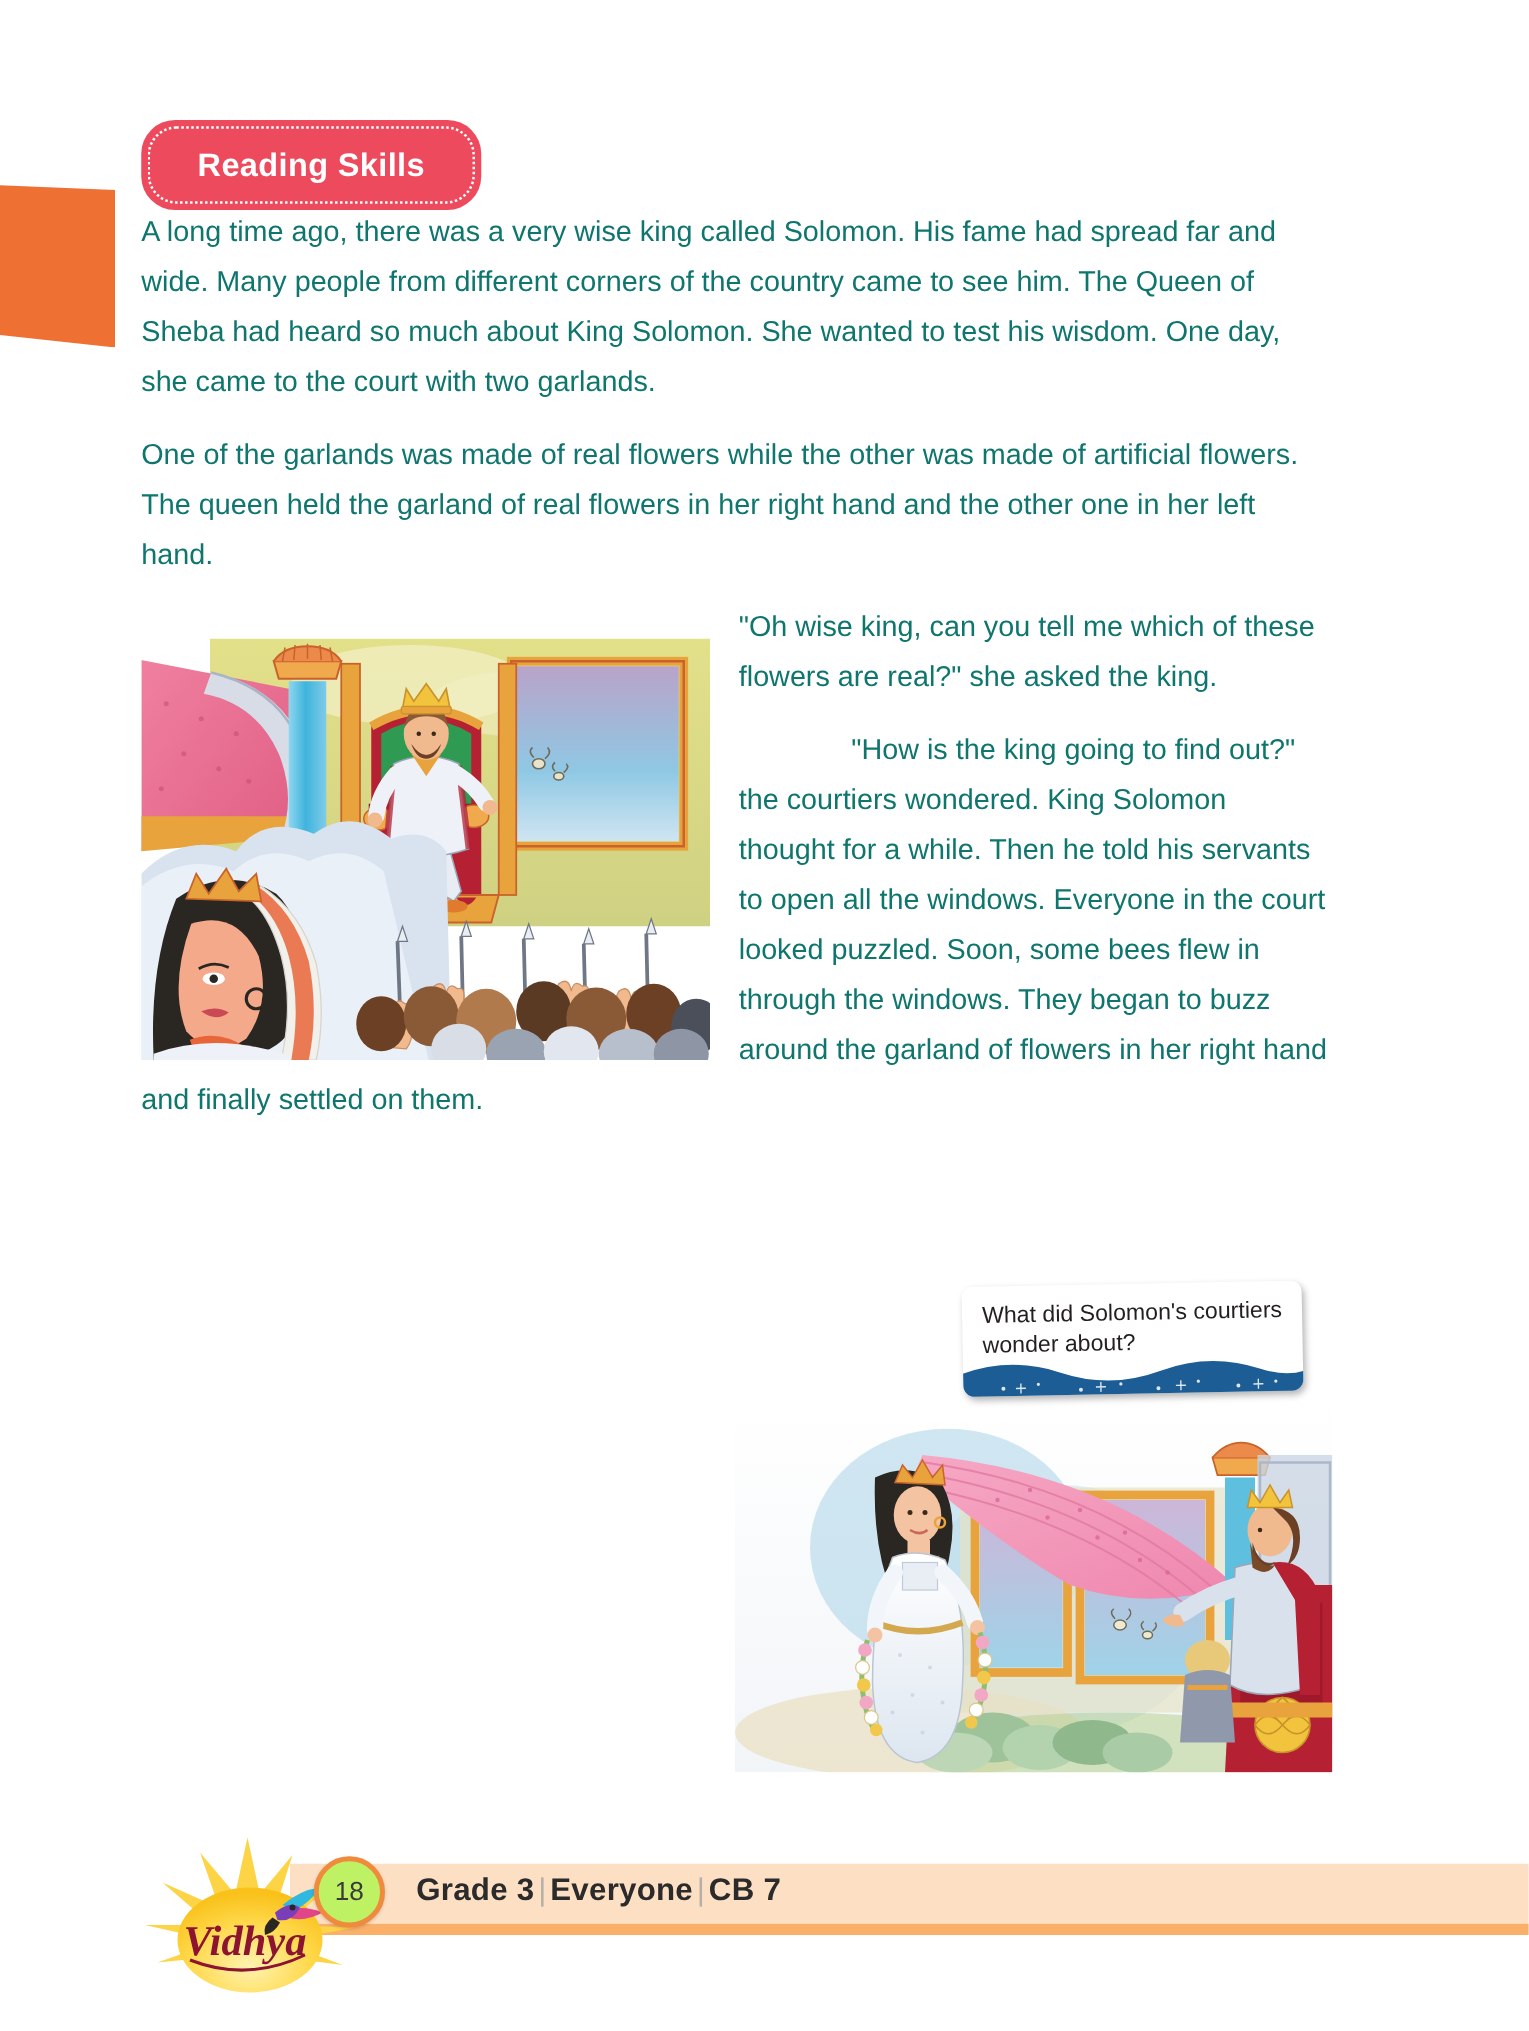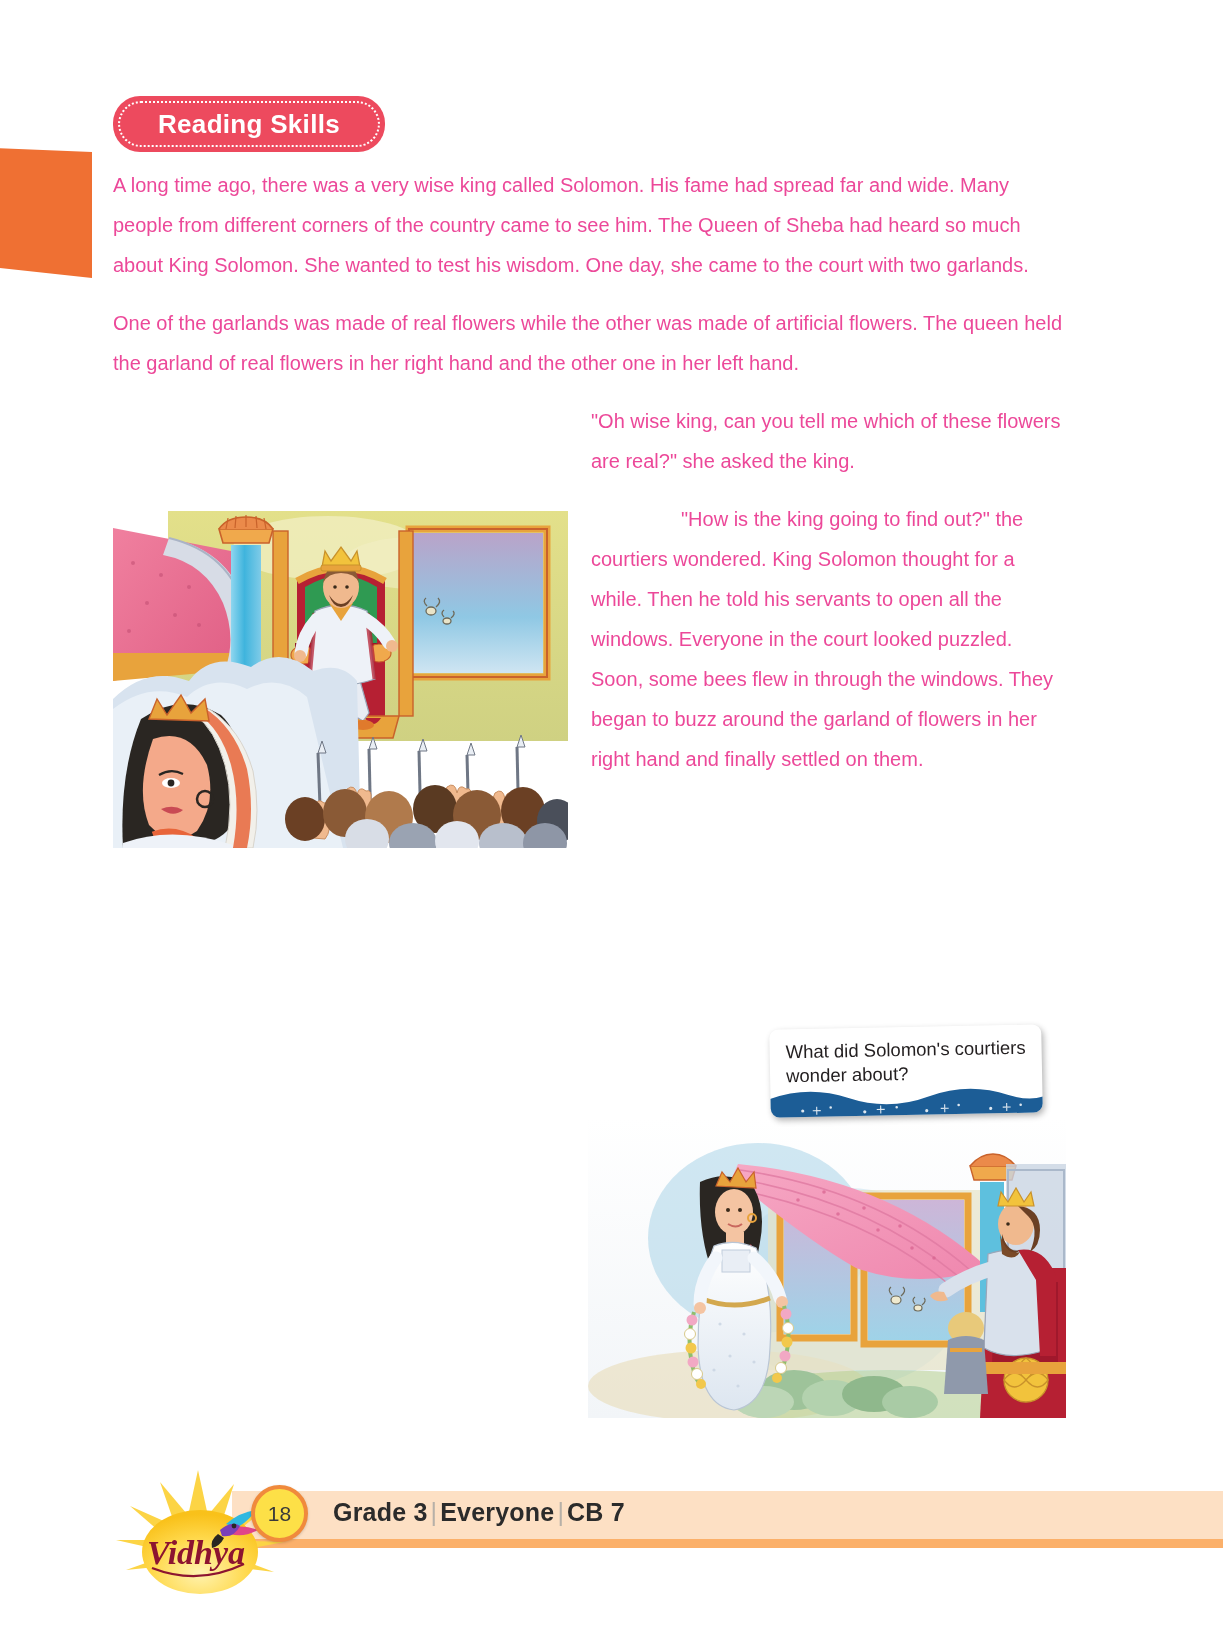--- a/index.html
+++ b/index.html
@@ -31,21 +31,21 @@
     width: 1223px;
     height: 1625px;
   }
 
   
   .skill-badge {
     position: absolute;
     left: 113px;
     top: 96px;
     width: 272px;
-    height: 56px;
+    height: 72px;
     background: #ed4a5e;
     border-radius: 27px;
     display: flex;
     align-items: center;
     justify-content: center;
   }
   .skill-badge::after {
     content: "";
     position: absolute;
     left: 5px; top: 5px; right: 5px; bottom: 5px;
@@ -61,23 +61,23 @@
     position: relative;
     z-index: 2;
   }
 
   
   .body-text {
     position: absolute;
     left: 113px;
     top: 165px;
     width: 950px;
-    font-size: 20px;
+    font-size: 23px;
     line-height: 40px;
-    color: #ec4899;
+    color: #0f766e;
     text-align: left;
   }
   .body-text p { margin-bottom: 18px; }
 
   .para-float-img-1 {
     float: left;
     width: 460px;
     height: 350px;
     margin: 2px 18px 6px 0;
     shape-outside: margin-box;
@@ -158,21 +158,21 @@
     height: 9px;
     background: #fbb06a;
   }
   .page-circle {
     position: absolute;
     left: 251px;
     top: 1485px;
     width: 57px;
     height: 57px;
     border-radius: 50%;
-    background: #fde047;
+    background: #bef264;
     border: 4px solid #f08a3c;
     display: flex;
     align-items: center;
     justify-content: center;
     box-shadow: 0 1px 3px rgba(0,0,0,0.18);
   }
   .page-number {
     font-size: 21px;
     color: #3a3a3a;
   }

